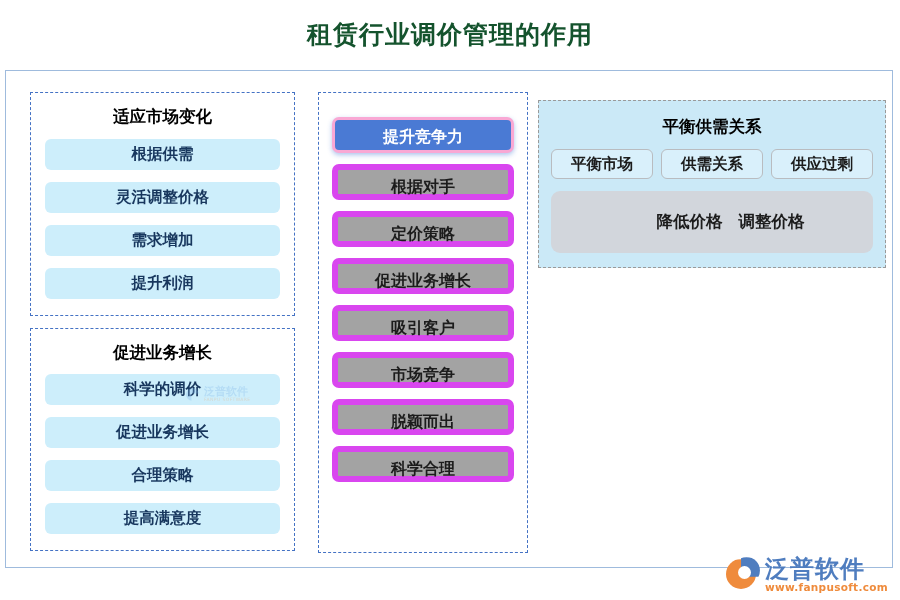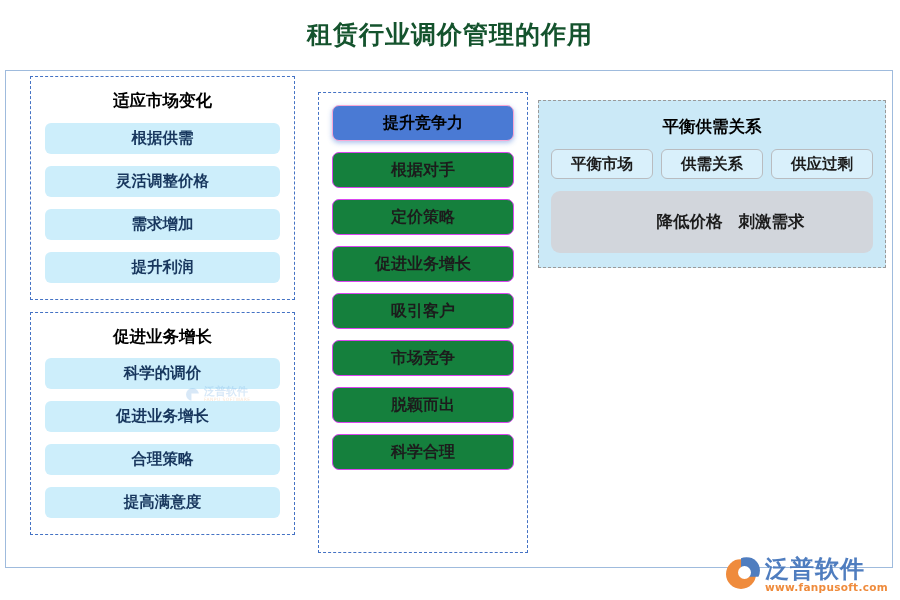--- a/index.html
+++ b/index.html
@@ -38,21 +38,21 @@
     height: 498px;
     border: 1px solid #9fbbdd;
     box-sizing: border-box;
     background: #ffffff;
   }
 
   
   .col-left {
     position: absolute;
     left: 30px;
-    top: 76px;
+    top: 92px;
     width: 265px;
   }
   .col-mid {
     position: absolute;
     left: 318px;
     top: 92px;
     width: 210px;
     height: 461px;
     border: 1px dashed #4472c4;
     box-sizing: border-box;
@@ -95,36 +95,37 @@
   }
   .pill:last-child { margin-bottom: 2px; }
 
   
   .mid-inner {
     padding: 12px 13px 13px 13px;
   }
   .mid-item {
     height: 36px;
     line-height: 34px;
-    border: 1px solid #d946ef;
+    border: 6px solid #d946ef;
     border-radius: 7px;
-    background: #15803d;
+    background: #a3a3a3;
     color: #1c1c1c;
     font-size: 16px;
     font-weight: bold;
     text-align: center;
     margin-bottom: 11px;
     box-sizing: border-box;
   }
   .mid-item:last-child { margin-bottom: 0; }
   .mid-item.active {
     background: #4a7ad4;
-    border: 1px solid #f9a8d4;
-    color: #000000;
+    border: 3px solid #f9a8d4;
+    color: #ffffff;
     box-shadow: 0 2px 5px rgba(74,122,212,0.45);
+    margin-top: 12px;
   }
 
   
   .right-panel {
     background: #cbe9f7;
     border: 1px dashed #9a9a9a;
     box-sizing: border-box;
     padding: 12px 12px 14px 12px;
   }
   .right-panel.second { margin-top: 30px; }
@@ -298,21 +299,21 @@
 
   <div class="right-panel">
     <div class="panel-heading">平衡供需关系</div>
     <div class="chip-row">
       <div class="chip">平衡市场</div>
       <div class="chip">供需关系</div>
       <div class="chip">供应过剩</div>
     </div>
     <div class="gray-box">
       <span>降低价格</span>
-      <span>刺激需求</span>
+      <span>调整价格</span>
     </div>
   </div>
 
 
 </div>
 
 <div class="watermark wm-left">
   <div class="wm-mark"></div>
   <div class="wm-stack">
     <div class="wm-text-cn">泛普软件</div>

